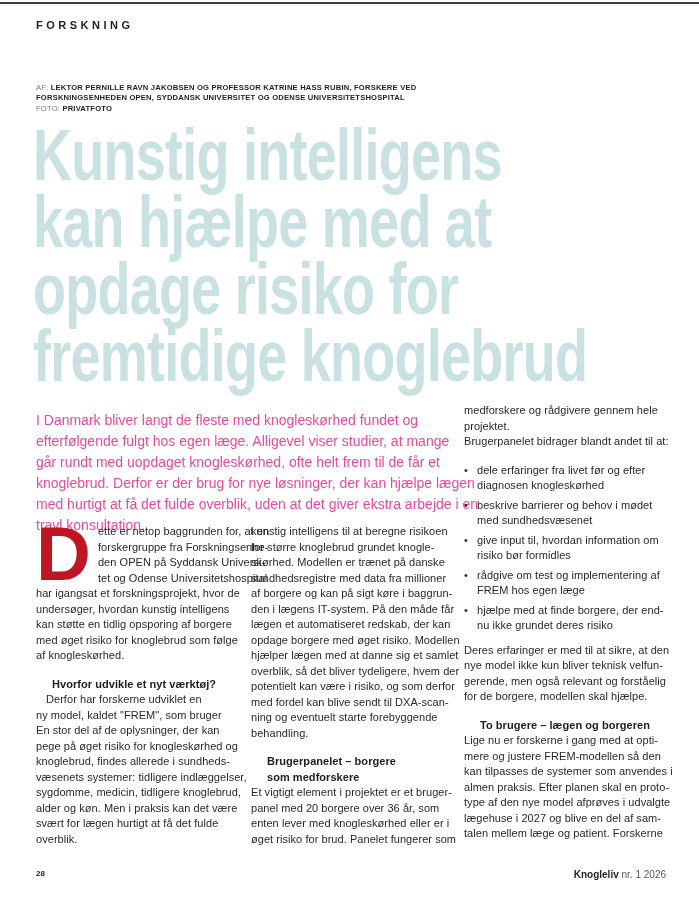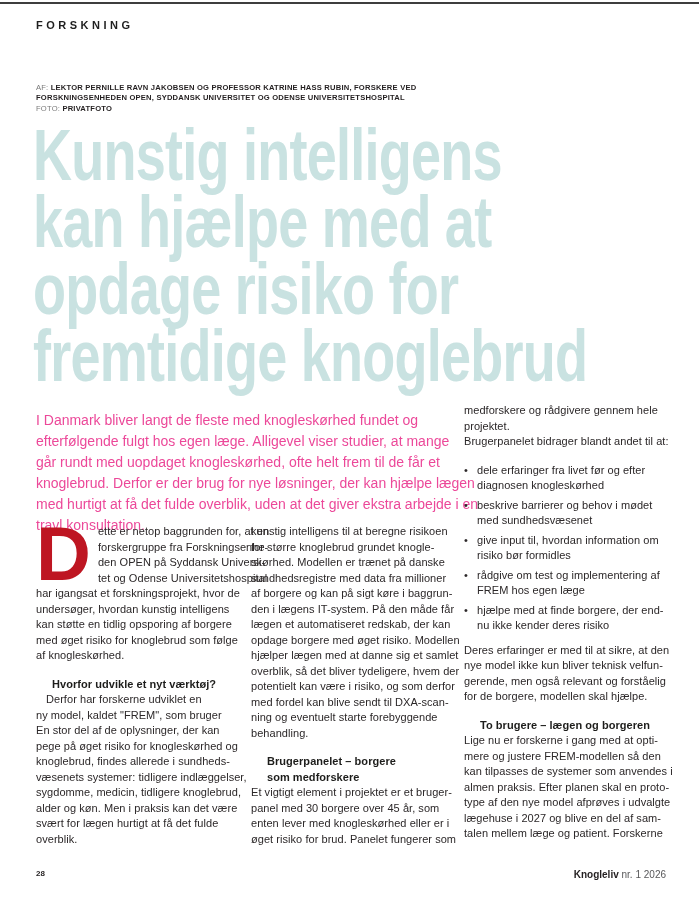--- a/index.html
+++ b/index.html
@@ -129,21 +129,21 @@
 opdage borgere med øget risiko. Modellen
 hjælper lægen med at danne sig et samlet
 overblik, så det bliver tydeligere, hvem der
 potentielt kan være i risiko, og som derfor
 med fordel kan blive sendt til DXA-scan-
 ning og eventuelt starte forebyggende
 behandling.</div>
     <div class="subhead">Brugerpanelet – borgere
 som medforskere</div>
     <div class="para">Et vigtigt element i projektet er et bruger-
-panel med 30 borgere over 45 år, som
+panel med 20 borgere over 36 år, som
 enten lever med knogleskørhed eller er i
 øget risiko for brud. Panelet fungerer som</div>
   </div>
 
   <div class="col col-3">
     <div class="para">medforskere og rådgivere gennem hele
 projektet.
 Brugerpanelet bidrager blandt andet til at:</div>
     <div class="bullets">
       <div class="bullet-item">
@@ -162,21 +162,21 @@
 risiko bør formidles</span>
         </div>
       <div class="bullet-item">
           <span class="bullet-glyph">•</span>
           <span class="bullet-text">rådgive om test og implementering af
 FREM hos egen læge</span>
         </div>
       <div class="bullet-item">
           <span class="bullet-glyph">•</span>
           <span class="bullet-text">hjælpe med at finde borgere, der end-
-nu ikke kender deres risiko</span>
+nu ikke grundet deres risiko</span>
         </div>
     </div>
     <div class="para after-bullets">Deres erfaringer er med til at sikre, at den
 nye model ikke kun bliver teknisk velfun-
 gerende, men også relevant og forståelig
 for de borgere, modellen skal hjælpe.</div>
     <div class="subhead">To brugere – lægen og borgeren</div>
     <div class="para">Lige nu er forskerne i gang med at opti-
 mere og justere FREM-modellen så den
 kan tilpasses de systemer som anvendes i

